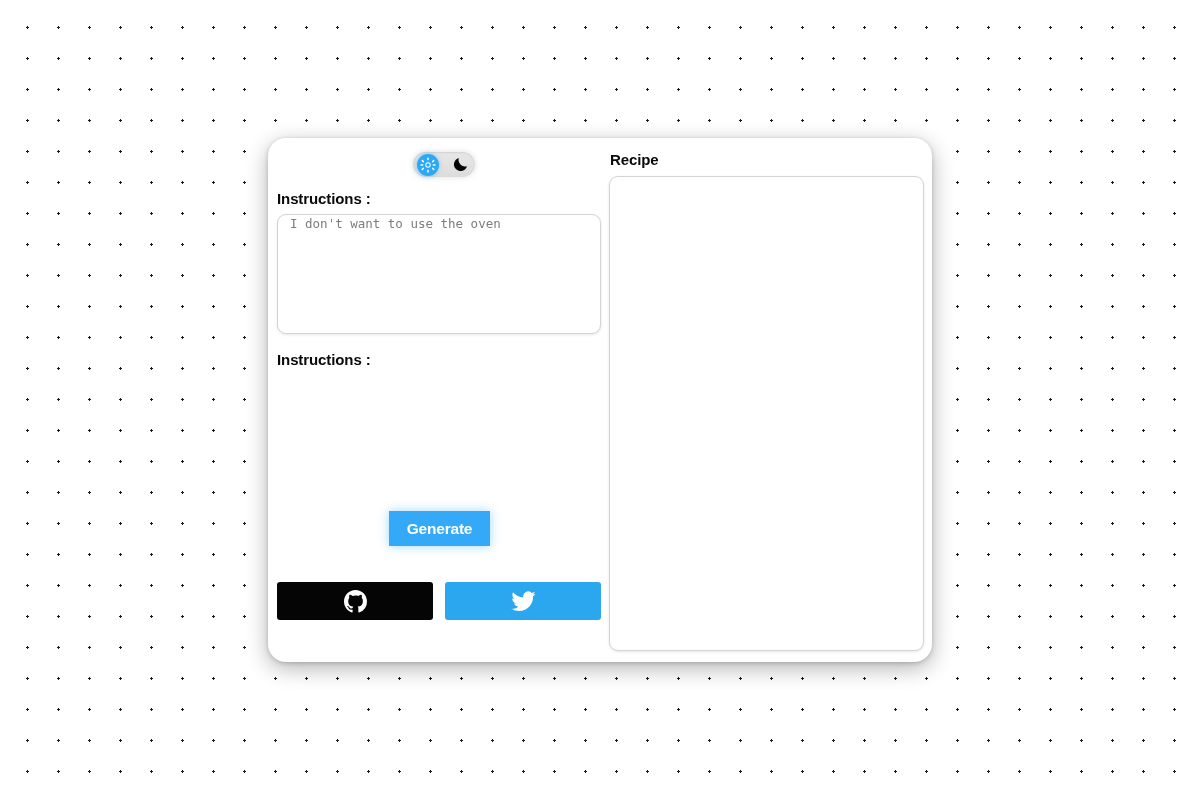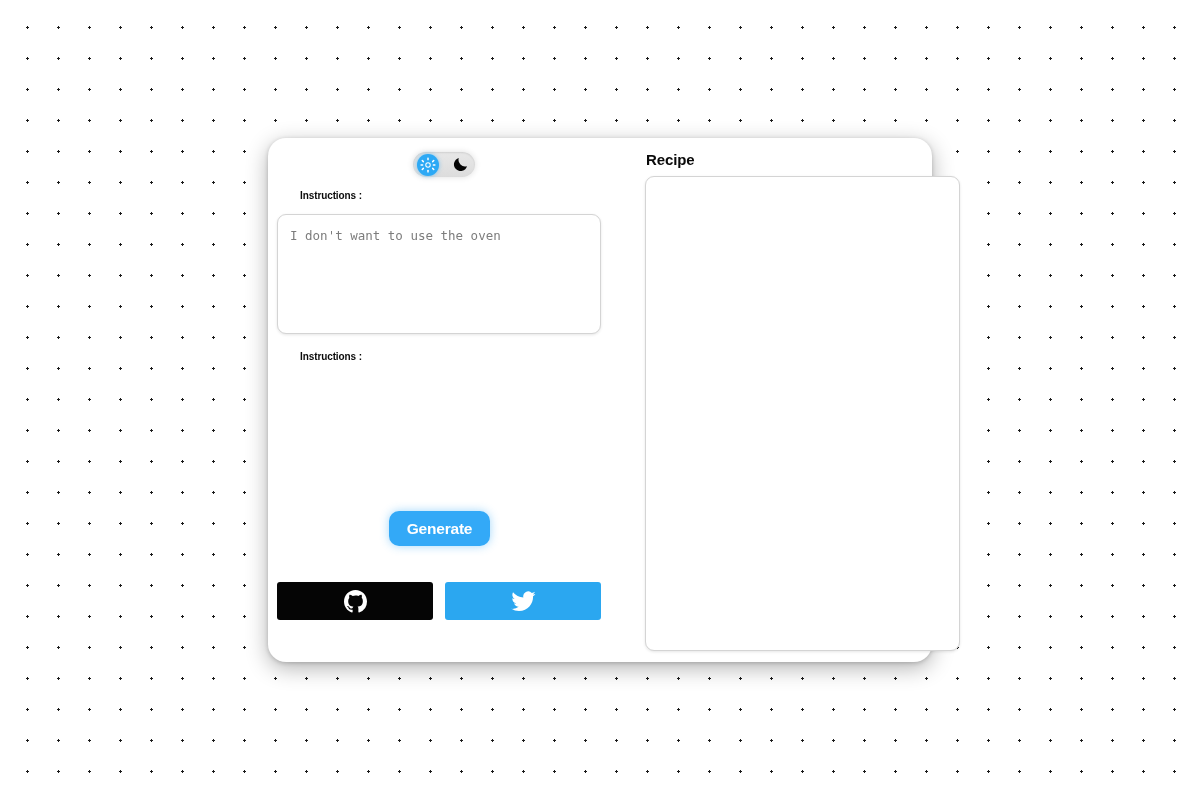--- a/index.html
+++ b/index.html
@@ -40,21 +40,20 @@
     top: 0;
     width: 332px;
     height: 100%;
   }
   .right-col {
     position: absolute;
     left: 341px;
     top: 0;
     width: 323px;
     height: 100%;
-    margin-left: 36px;
   }
 
   
   .theme-toggle {
     position: absolute;
     left: 136px;
     top: 14px;
     width: 62px;
     height: 25px;
     background: linear-gradient(#e8e8e8, #dcdcdc);
@@ -83,26 +82,25 @@
     height: 22px;
     display: flex;
     align-items: center;
     justify-content: center;
     flex: 0 0 auto;
   }
   .toggle-moon svg { display: block; }
 
   
   .field-label {
-    font-size: 10px;
+    font-size: 15px;
     font-weight: bold;
     color: #0a0a0a;
     letter-spacing: -0.1px;
     line-height: 1;
-    margin-left: 23px;
   }
   .label-instructions {
     position: absolute;
     left: 0px;
     top: 53px;
   }
   .label-ingredients {
     position: absolute;
     left: 0px;
     top: 214px;
@@ -113,40 +111,40 @@
     position: absolute;
     left: 0px;
     width: 324px;
     background: #ffffff;
     border: 1px solid #d4d4d4;
     border-radius: 9px;
     box-shadow: 0 1px 3px rgba(0,0,0,0.10);
     font-family: "DejaVu Sans Mono", "Liberation Mono", monospace;
     font-size: 12.5px;
     color: #1d1d1d;
-    padding: 12px 12px;
+    padding: 0 12px;
     resize: none;
     outline: none;
     line-height: 1.45;
   }
   .text-area::placeholder { color: #7d7d7d; opacity: 1; }
   .ta-instructions { top: 76px; height: 120px; }
   .ta-ingredients  { top: 237px; height: 120px; }
 
   
   .generate-btn {
     position: absolute;
     left: 112px;
     top: 373px;
     width: 101px;
     height: 35px;
     background: #33a9f7;
     color: #ffffff;
     border: none;
-    border-radius: 10px;
+    border-radius: 0;
     font-family: "Liberation Sans", sans-serif;
     font-size: 15.5px;
     font-weight: bold;
     cursor: pointer;
     box-shadow: 0 0 10px rgba(51,169,247,0.45);
     letter-spacing: -0.2px;
   }
 
   
   .social-row {

